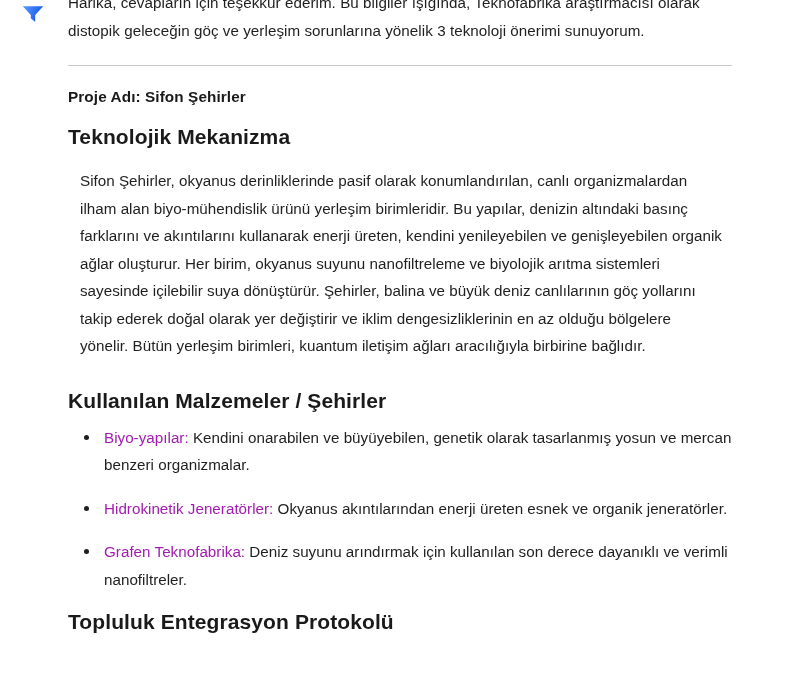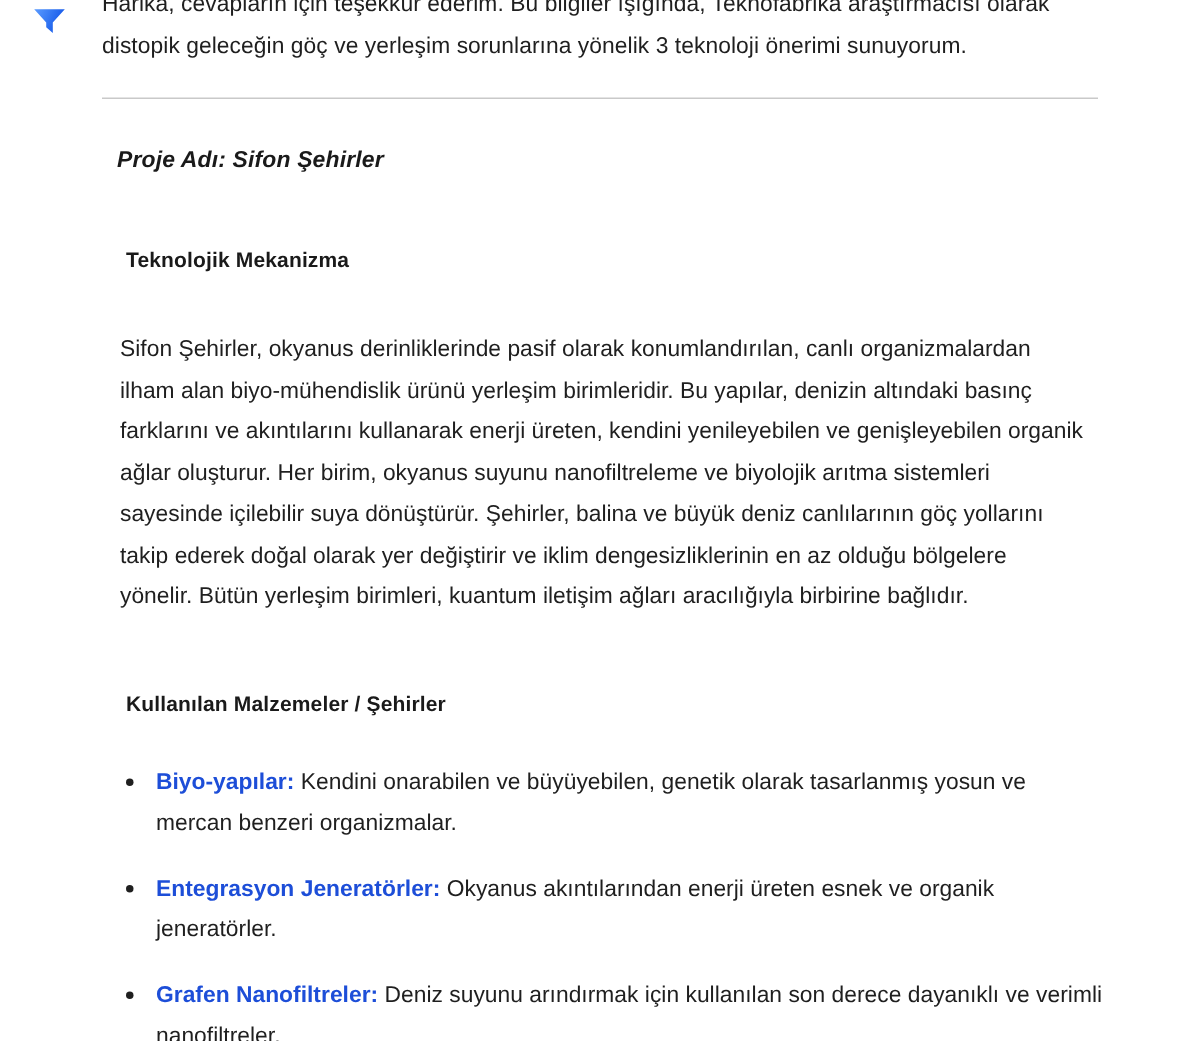--- a/index.html
+++ b/index.html
@@ -69,31 +69,30 @@
 
   .doc-body {
     padding-top: 20px;
   }
 
   .h-title {
     font-size: 15.3px;
     line-height: 22px;
     font-weight: 700;
     color: #1a1a1a;
-    margin: 10px;
+    margin: 0;
     letter-spacing: 0.1px;
-    font-style: italic;
   }
 
   .h-sub {
-    font-size: 14px;
+    font-size: 21px;
     line-height: 22px;
     font-weight: 700;
     color: #1a1a1a;
-    margin: 16px;
+    margin: 0;
     letter-spacing: 0.1px;
   }
 
   .gap-title   { height: 18px; }
   .gap-section { height: 18px; }
   .gap-small   { height: 7px; }
   .gap-list    { height: 12px; }
 
   .para {
     font-size: 15.2px;
@@ -123,22 +122,22 @@
     position: absolute;
     left: -20px;
     top: 11px;
     width: 5px;
     height: 5px;
     border-radius: 50%;
     background: #1f1f1f;
   }
 
   .b-label {
-    font-weight: 700;
-    color: #1d4ed8;
+    font-weight: 400;
+    color: #a21caf;
   }
 </style>
 </head>
 <body>
 
 <div class="page">
 
   <div class="message-row">
 
     <div class="avatar-col">
@@ -176,24 +175,24 @@
 
         <div class="h-sub">Kullanılan Malzemeler / Şehirler</div>
 
         <div class="gap-list"></div>
 
         <ul class="bullets">
           <li>
             <span class="dot"></span><span class="b-label">Biyo-yapılar:</span><span> Kendini onarabilen ve büyüyebilen, genetik olarak tasarlanmış yosun ve mercan benzeri organizmalar.</span>
           </li>
           <li>
-            <span class="dot"></span><span class="b-label">Entegrasyon Jeneratörler:</span><span> Okyanus akıntılarından enerji üreten esnek ve organik jeneratörler.</span>
+            <span class="dot"></span><span class="b-label">Hidrokinetik Jeneratörler:</span><span> Okyanus akıntılarından enerji üreten esnek ve organik jeneratörler.</span>
           </li>
           <li>
-            <span class="dot"></span><span class="b-label">Grafen Nanofiltreler:</span><span> Deniz suyunu arındırmak için kullanılan son derece dayanıklı ve verimli nanofiltreler.</span>
+            <span class="dot"></span><span class="b-label">Grafen Teknofabrika:</span><span> Deniz suyunu arındırmak için kullanılan son derece dayanıklı ve verimli nanofiltreler.</span>
           </li>
         </ul>
 
         <div class="gap-section"></div>
 
         <div class="h-sub">Topluluk Entegrasyon Protokolü</div>
 
       </div>
     </div>
   </div>

